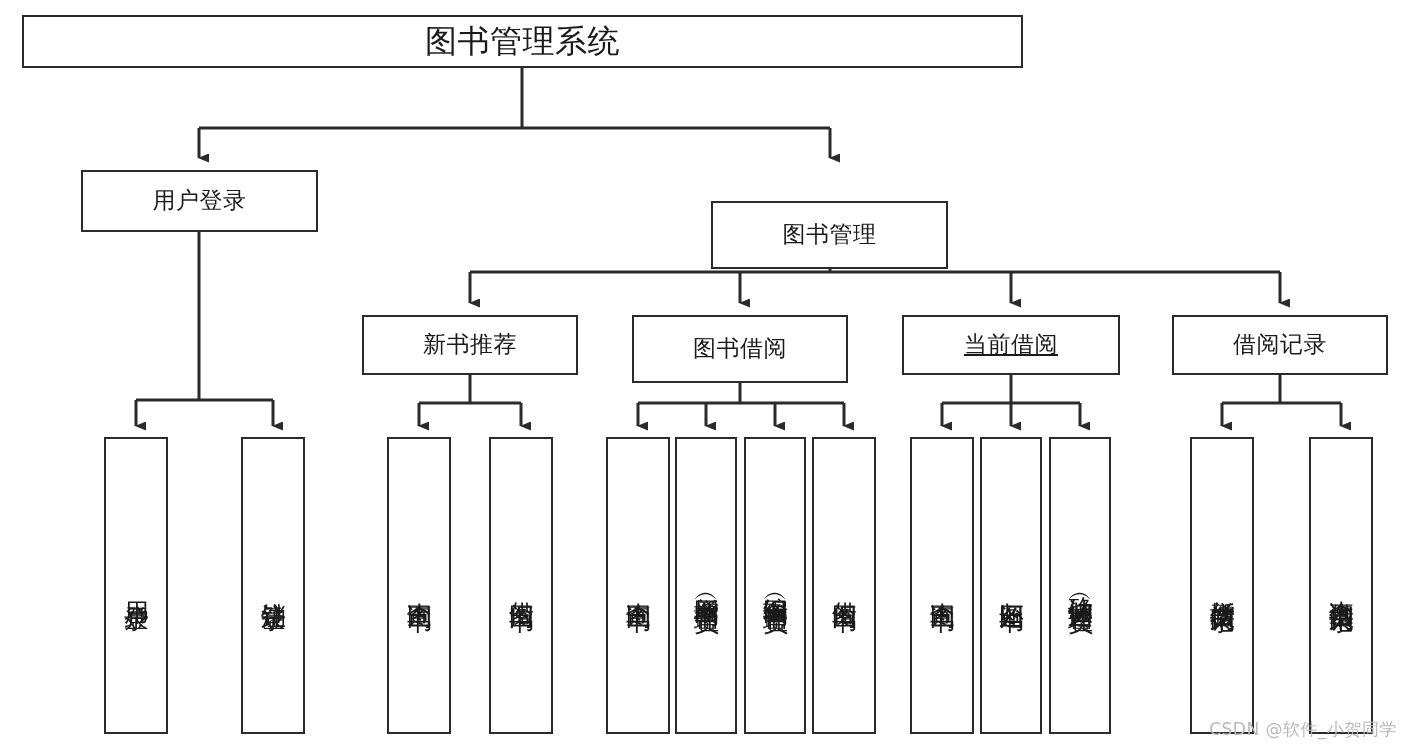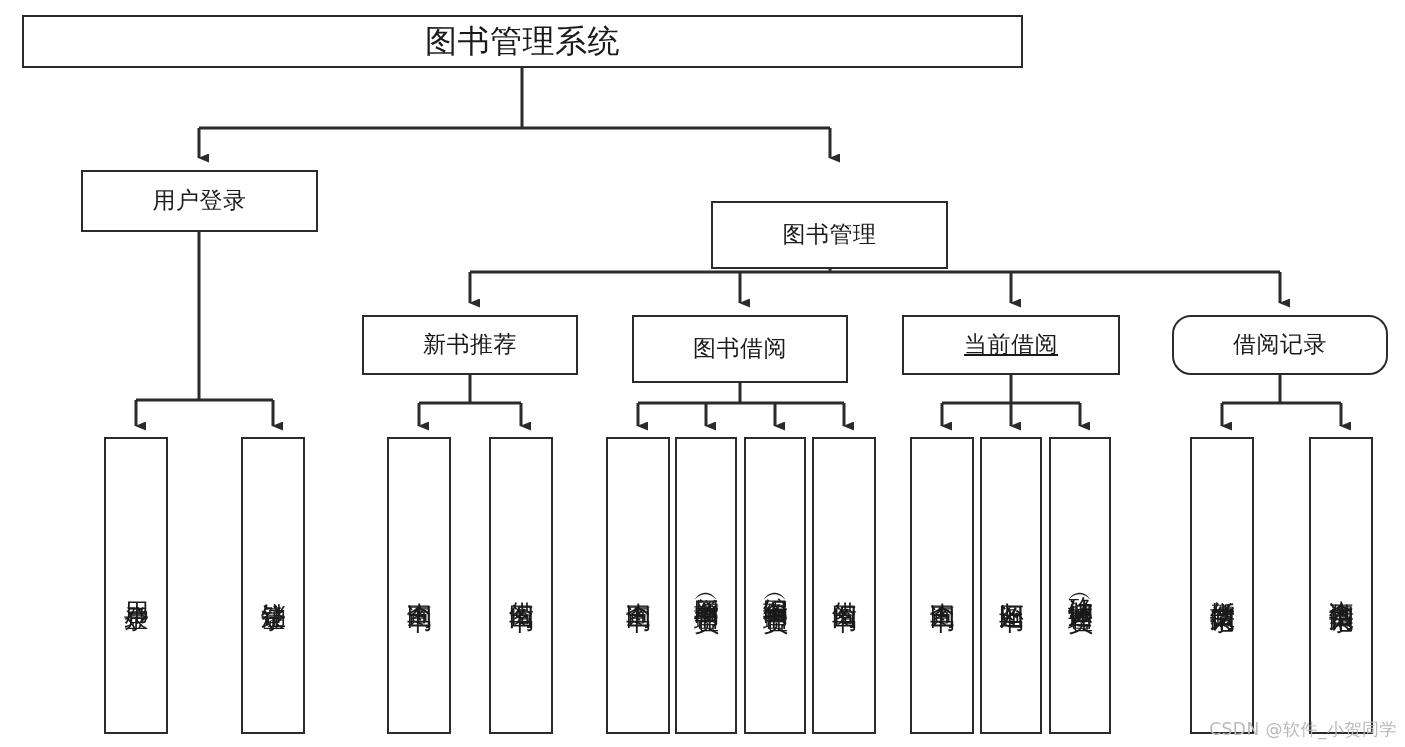--- a/index.html
+++ b/index.html
@@ -137,21 +137,21 @@
 
   <div class="node tier-3" style="left:362px; top:315px; width:216px; height:60px;text-align:right;">
     <span class="lbl">新书推荐</span>
   </div>
   <div class="node tier-3" style="left:632px; top:315px; width:216px; height:68px;">
     <span class="lbl">图书借阅</span>
   </div>
   <div class="node tier-3" style="left:902px; top:315px; width:218px; height:60px;text-decoration:underline;">
     <span class="lbl">当前借阅</span>
   </div>
-  <div class="node tier-3" style="left:1172px; top:315px; width:216px; height:60px;border-radius:19px;">
+  <div class="node tier-3" style="left:1172px; top:315px; width:216px; height:60px;">
     <span class="lbl">借阅记录</span>
   </div>
 
   <div class="node leaf" style="left:104px; top:437px; width:64px; height:297px;">
     <span class="lbl">用户登录</span>
   </div>
   <div class="node leaf" style="left:241px; top:437px; width:64px; height:297px;">
     <span class="lbl">注销登录</span>
   </div>
 

